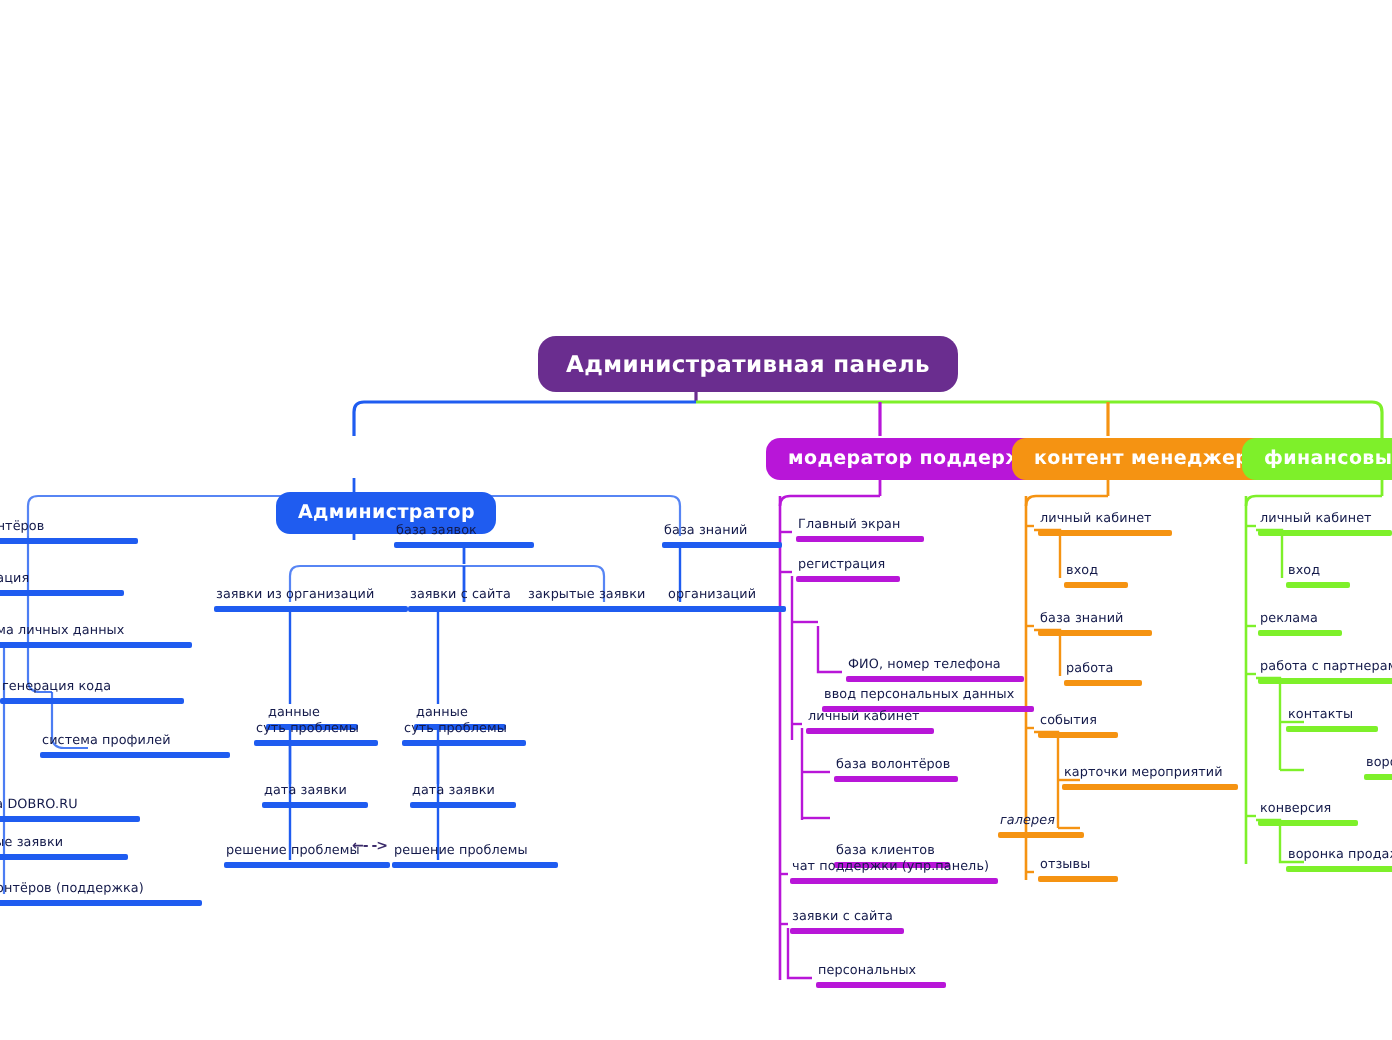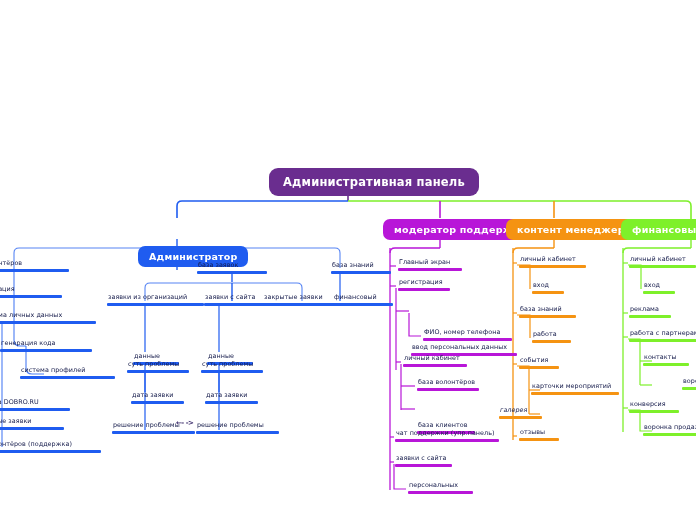--- a/index.html
+++ b/index.html
@@ -214,21 +214,21 @@
       </div>
       <div class="leaf" style="left: 196px; top: 421px;">
         <span class="txt">решение проблемы</span>
         <span class="bar" style="width: 83px; background: rgb(31, 92, 240);"></span>
       </div>
       <div class="leaf" style="left: 331px; top: 261px;">
         <span class="txt">база знаний</span>
         <span class="bar" style="width: 60px; background: rgb(31, 92, 240);"></span>
       </div>
       <div class="leaf" style="left: 333px; top: 293px;">
-        <span class="txt">финансовый</span>
+        <span class="txt">организаций</span>
         <span class="bar" style="width: 60px; background: rgb(31, 92, 240);"></span>
       </div>
       <div class="leaf" style="left: 398px; top: 258px;">
         <span class="txt">Главный экран</span>
         <span class="bar" style="width: 64px; background: rgb(184, 22, 216);"></span>
       </div>
       <div class="leaf" style="left: 398px; top: 278px;">
         <span class="txt">регистрация</span>
         <span class="bar" style="width: 52px; background: rgb(184, 22, 216);"></span>
       </div>

